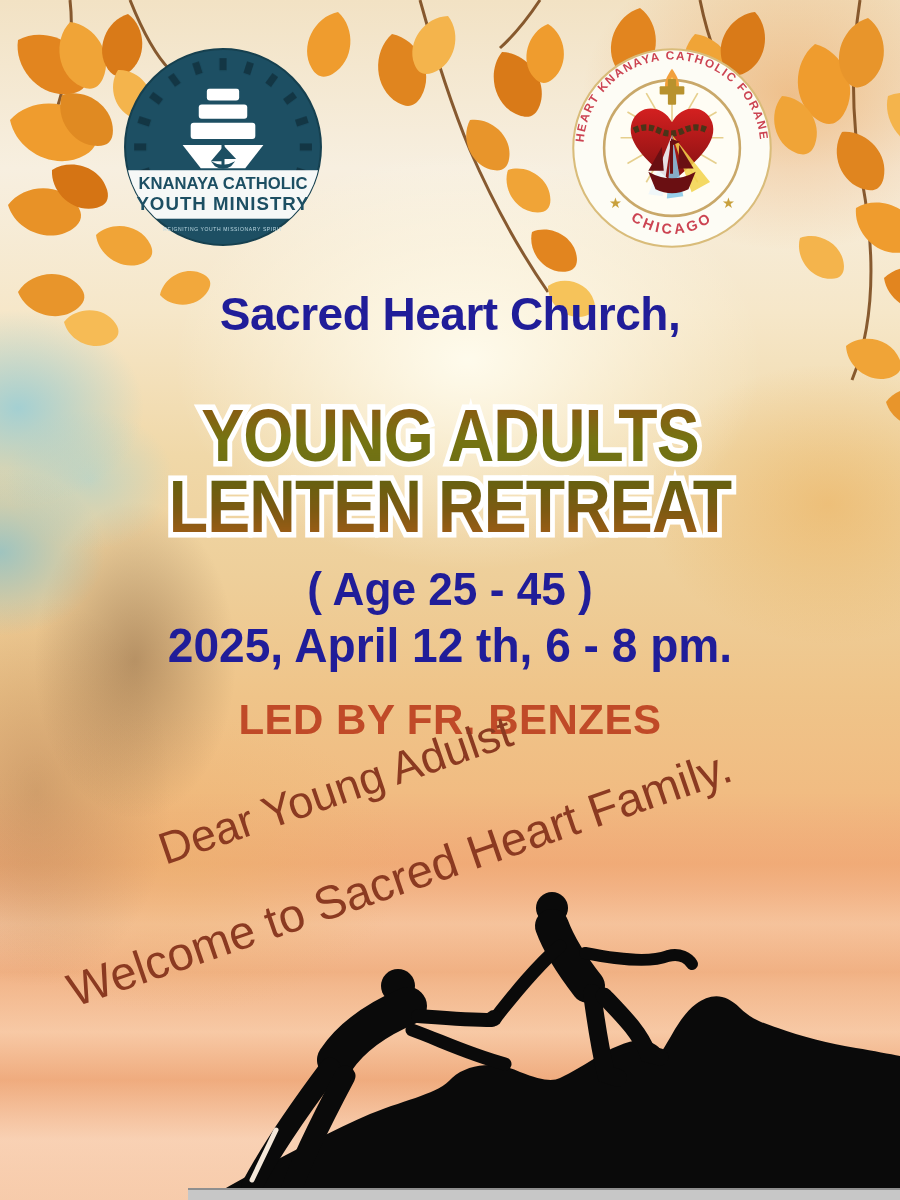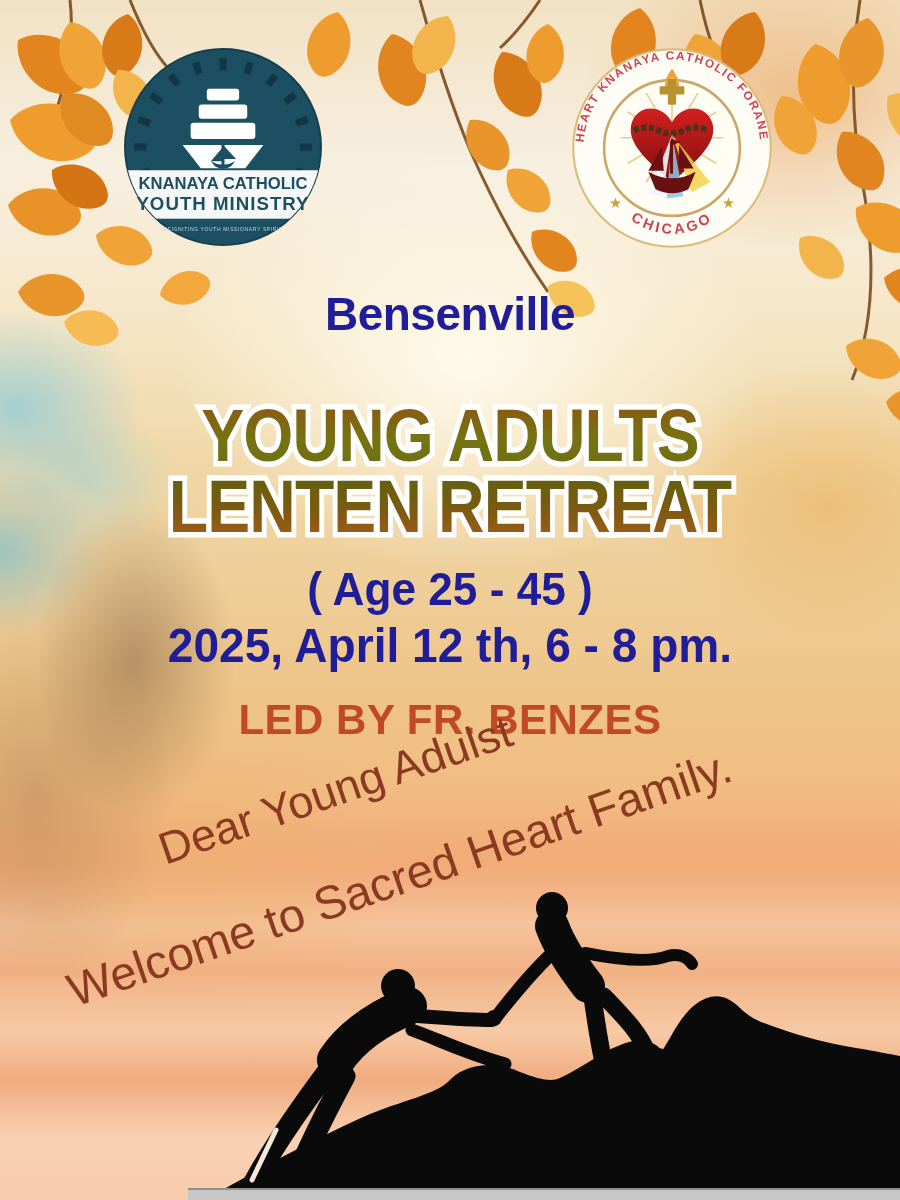--- a/index.html
+++ b/index.html
@@ -213,21 +213,21 @@
     <textPath href="#sealArcTop" startOffset="50%" text-anchor="middle">SACRED HEART KNANAYA CATHOLIC FORANE CHURCH</textPath>
   </text>
   <text font-size="14" font-weight="bold" fill="#cc4452" letter-spacing="3">
     <textPath href="#sealArcBottom" startOffset="50%" text-anchor="middle">CHICAGO</textPath>
   </text>
   <text x="50" y="163" font-size="14" fill="#c8a03c" text-anchor="middle">★</text>
   <text x="160" y="163" font-size="14" fill="#c8a03c" text-anchor="middle">★</text>
 </svg>
 
 <div class="block church">
-  <div>Bensenville</div>
+  <div>Sacred Heart Church,</div>
 </div>
 
 <div class="block title">
   <span class="title-line">
     <span class="t-outline">YOUNG ADULTS</span>
     <span class="t-fill grad1">YOUNG ADULTS</span>
   </span>
   <span class="title-line">
     <span class="t-outline">LENTEN RETREAT</span>
     <span class="t-fill grad2">LENTEN RETREAT</span>

